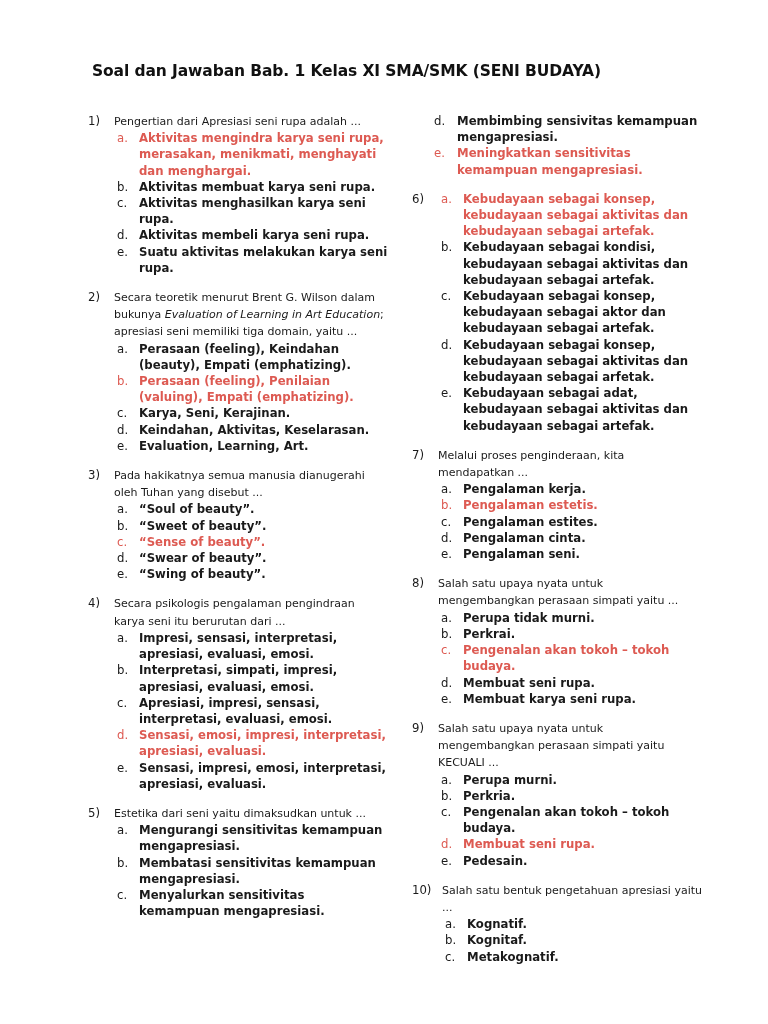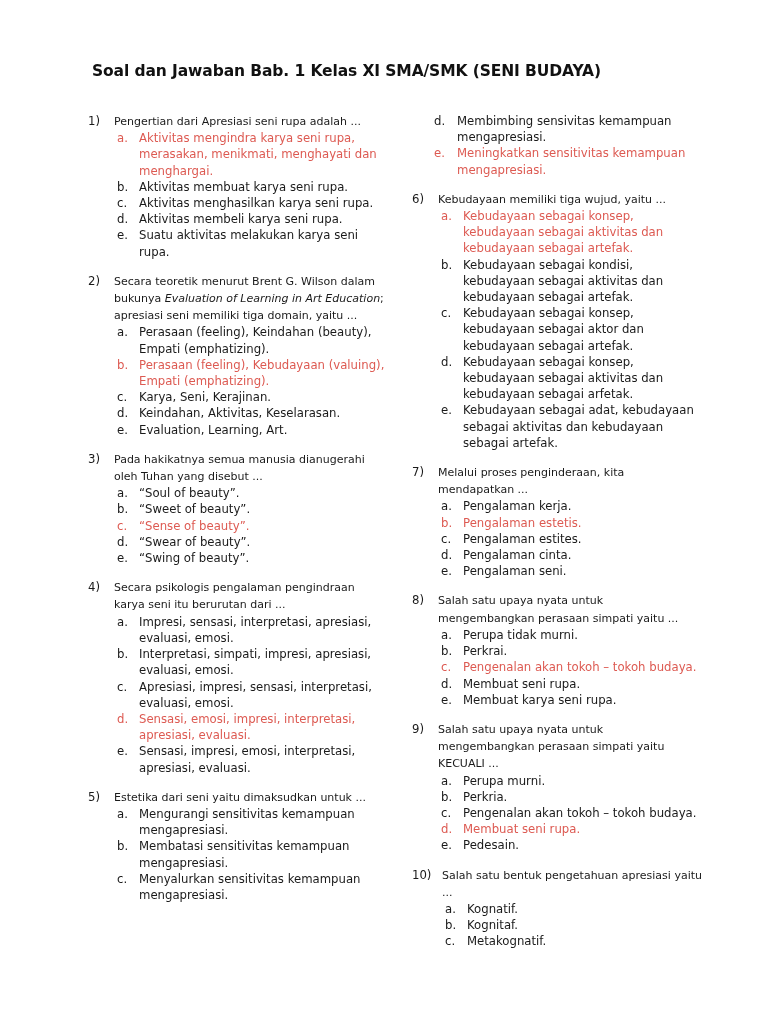--- a/index.html
+++ b/index.html
@@ -91,21 +91,21 @@
     line-height: 16.2px;
     color: #1a1a1a;
   }
   .opt-letter {
     position: absolute;
     left: 3px;
     top: 0;
     font-size: 11.7px;
     line-height: 16.2px;
   }
-  .opt-text { display: block; }
+  .opt-text { display: block; font-weight: bold; }
 
   .opt.answer,
   .opt.answer .opt-letter,
   .opt.answer .opt-text {
     color: #dd5a52;
   }
 
   
   .opts-cont {
     margin: 0 0 13px 0;
@@ -147,21 +147,21 @@
               <span class="opt-text">Suatu aktivitas melakukan karya seni rupa.</span>
             </li>
           </ul></div>
         <div class="q"><span class="q-num">2)</span><span class="q-stem"><span>Secara teoretik menurut Brent G. Wilson dalam bukunya </span><em>Evaluation of Learning in Art Education</em><span>; apresiasi seni memiliki tiga domain, yaitu ...</span></span><ul class="opts">
             <li class="opt">
               <span class="opt-letter">a.</span>
               <span class="opt-text">Perasaan (feeling), Keindahan (beauty), Empati (emphatizing).</span>
             </li>
             <li class="opt answer">
               <span class="opt-letter">b.</span>
-              <span class="opt-text">Perasaan (feeling), Kebudayaan (valuing), Empati (emphatizing).</span>
+              <span class="opt-text">Perasaan (feeling), Penilaian (valuing), Empati (emphatizing).</span>
             </li>
             <li class="opt">
               <span class="opt-letter">c.</span>
               <span class="opt-text">Karya, Seni, Kerajinan.</span>
             </li>
             <li class="opt">
               <span class="opt-letter">d.</span>
               <span class="opt-text">Keindahan, Aktivitas, Keselarasan.</span>
             </li>
             <li class="opt">
@@ -236,21 +236,21 @@
               <span class="opt-letter">d.</span>
               <span class="opt-text">Membimbing sensivitas kemampuan mengapresiasi.</span>
             </li>
             <li class="opt answer">
               <span class="opt-letter">e.</span>
               <span class="opt-text">Meningkatkan sensitivitas kemampuan mengapresiasi.</span>
             </li>
           </ul>
         </div>
       <div>
-          <div class="q"><span class="q-num">6)</span><span class="q-stem"><span>Kebudayaan memiliki tiga wujud, yaitu ...</span></span><ul class="opts">
+          <div class="q"><span class="q-num">6)</span><ul class="opts">
               <li class="opt answer">
                 <span class="opt-letter">a.</span>
                 <span class="opt-text">Kebudayaan sebagai konsep, kebudayaan sebagai aktivitas dan kebudayaan sebagai artefak.</span>
               </li>
               <li class="opt">
                 <span class="opt-letter">b.</span>
                 <span class="opt-text">Kebudayaan sebagai kondisi, kebudayaan sebagai aktivitas dan kebudayaan sebagai artefak.</span>
               </li>
               <li class="opt">
                 <span class="opt-letter">c.</span>

